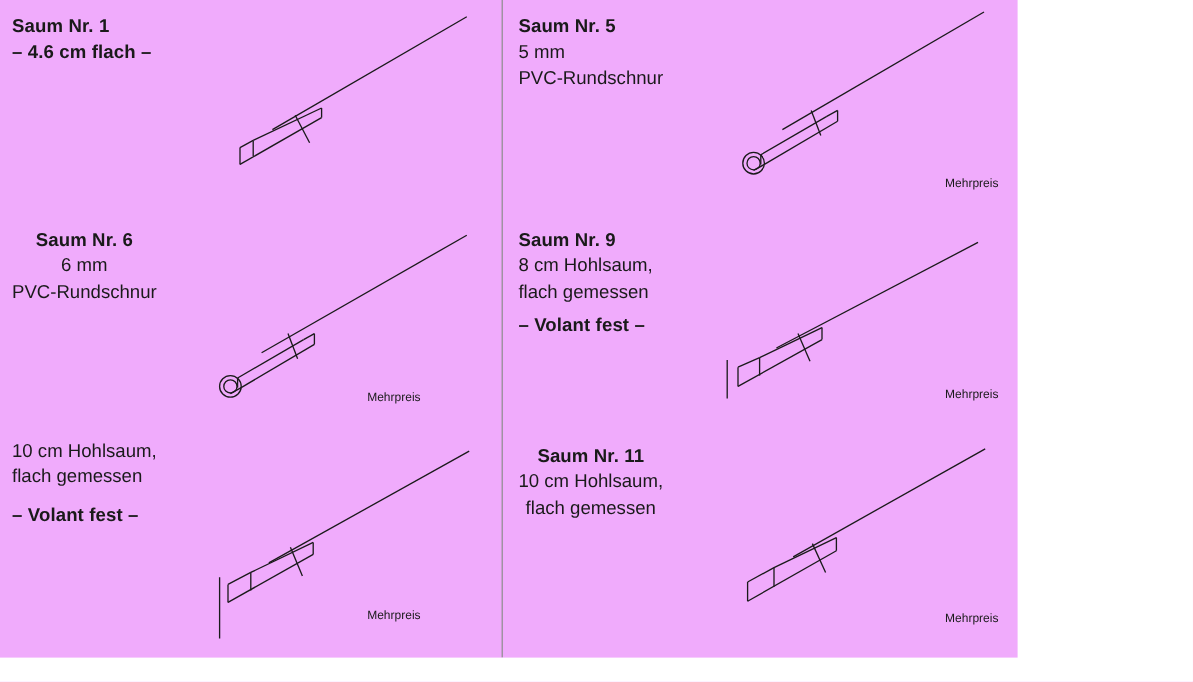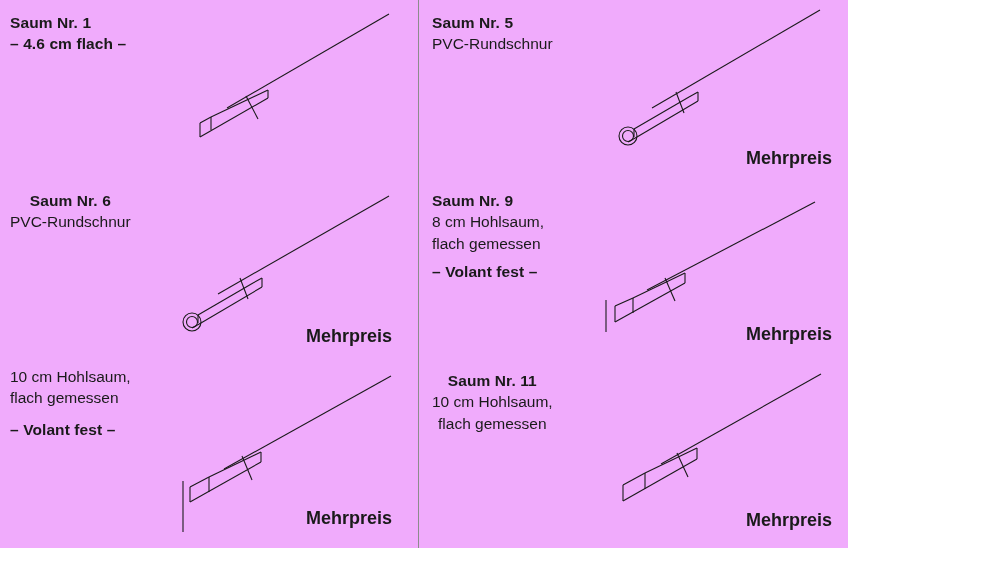--- a/index.html
+++ b/index.html
@@ -34,22 +34,22 @@
   .labels .line.bold {
     font-weight: bold;
     letter-spacing: 0.1px;
   }
   .labels .line.dash {
     font-weight: bold;
     letter-spacing: 0.1px;
   }
   .mehrpreis {
     position: absolute;
-    font-size: 18px;
-    font-weight: bold;
+    font-size: 10px;
+    font-weight: normal;
     white-space: nowrap;
   }
   .fig {
     position: absolute;
   }
   .divider {
     position: absolute;
     top: 0;
     left: 418px;
     width: 1px;
@@ -86,20 +86,21 @@
         <line x1="78" y1="80" x2="21" y2="107"></line>
         <line x1="21" y1="107" x2="21" y2="120"></line>
         <line x1="56" y1="86" x2="68" y2="109"></line>
       </svg>
     </div>
   </div>
 
   <div class="cell" style="left:419px;top:0;width:429px;height:176px;">
     <div class="labels" style="left:13px;top:12px;">
       <div class="line bold">Saum Nr. 5</div>
+      <div class="line">5 mm</div>
       <div class="line">PVC-Rundschnur</div>
     </div>
     <div class="fig" style="left:185px;top:8px;">
       <svg width="230" height="140" viewBox="0 0 230 140">
         <line x1="216" y1="2" x2="48" y2="100"></line>
         <circle cx="24" cy="128" r="9"></circle>
         <circle cx="24" cy="128" r="5.5"></circle>
         <line x1="30" y1="121" x2="85" y2="89"></line>
         <line x1="85" y1="89" x2="94" y2="84"></line>
         <line x1="94" y1="84" x2="94" y2="93"></line>
@@ -108,20 +109,21 @@
         <line x1="30" y1="121" x2="30" y2="129"></line>
         <line x1="72" y1="84" x2="80" y2="105"></line>
       </svg>
     </div>
     <div class="mehrpreis" style="right:16px;top:148px;">Mehrpreis</div>
   </div>
 
   <div class="cell" style="left:0;top:176px;width:418px;height:172px;">
     <div class="labels" style="left:10px;top:14px;text-align:center;">
       <div class="line bold">Saum Nr. 6</div>
+      <div class="line">6 mm</div>
       <div class="line">PVC-Rundschnur</div>
     </div>
     <div class="fig" style="left:170px;top:18px;">
       <svg width="230" height="140" viewBox="0 0 230 140">
         <line x1="219" y1="2" x2="48" y2="100"></line>
         <circle cx="22" cy="128" r="9"></circle>
         <circle cx="22" cy="128" r="5.5"></circle>
         <line x1="28" y1="121" x2="83" y2="89"></line>
         <line x1="83" y1="89" x2="92" y2="84"></line>
         <line x1="92" y1="84" x2="92" y2="93"></line>

